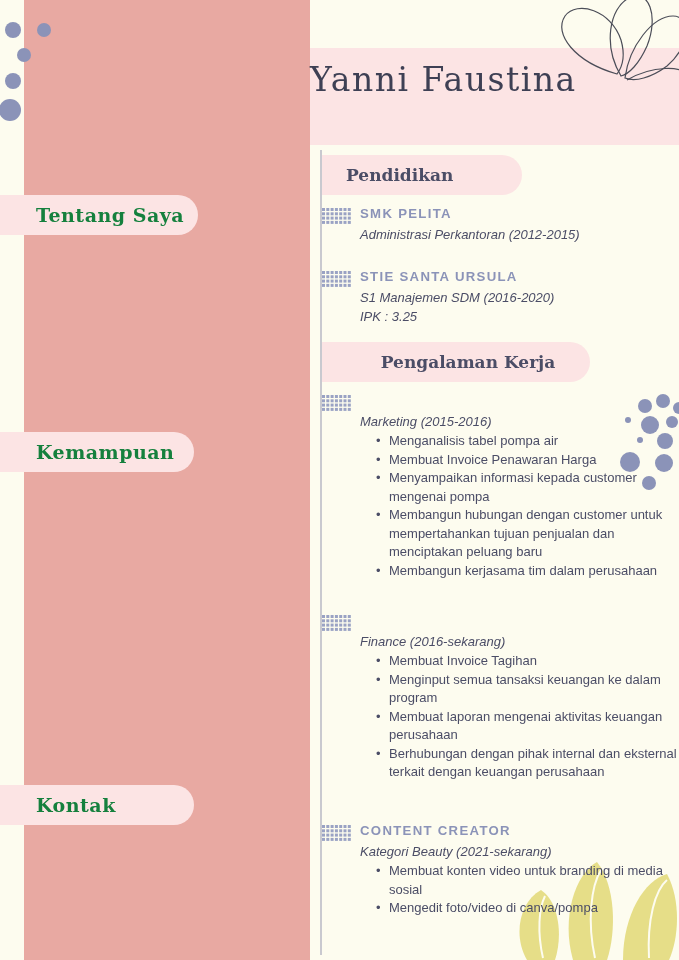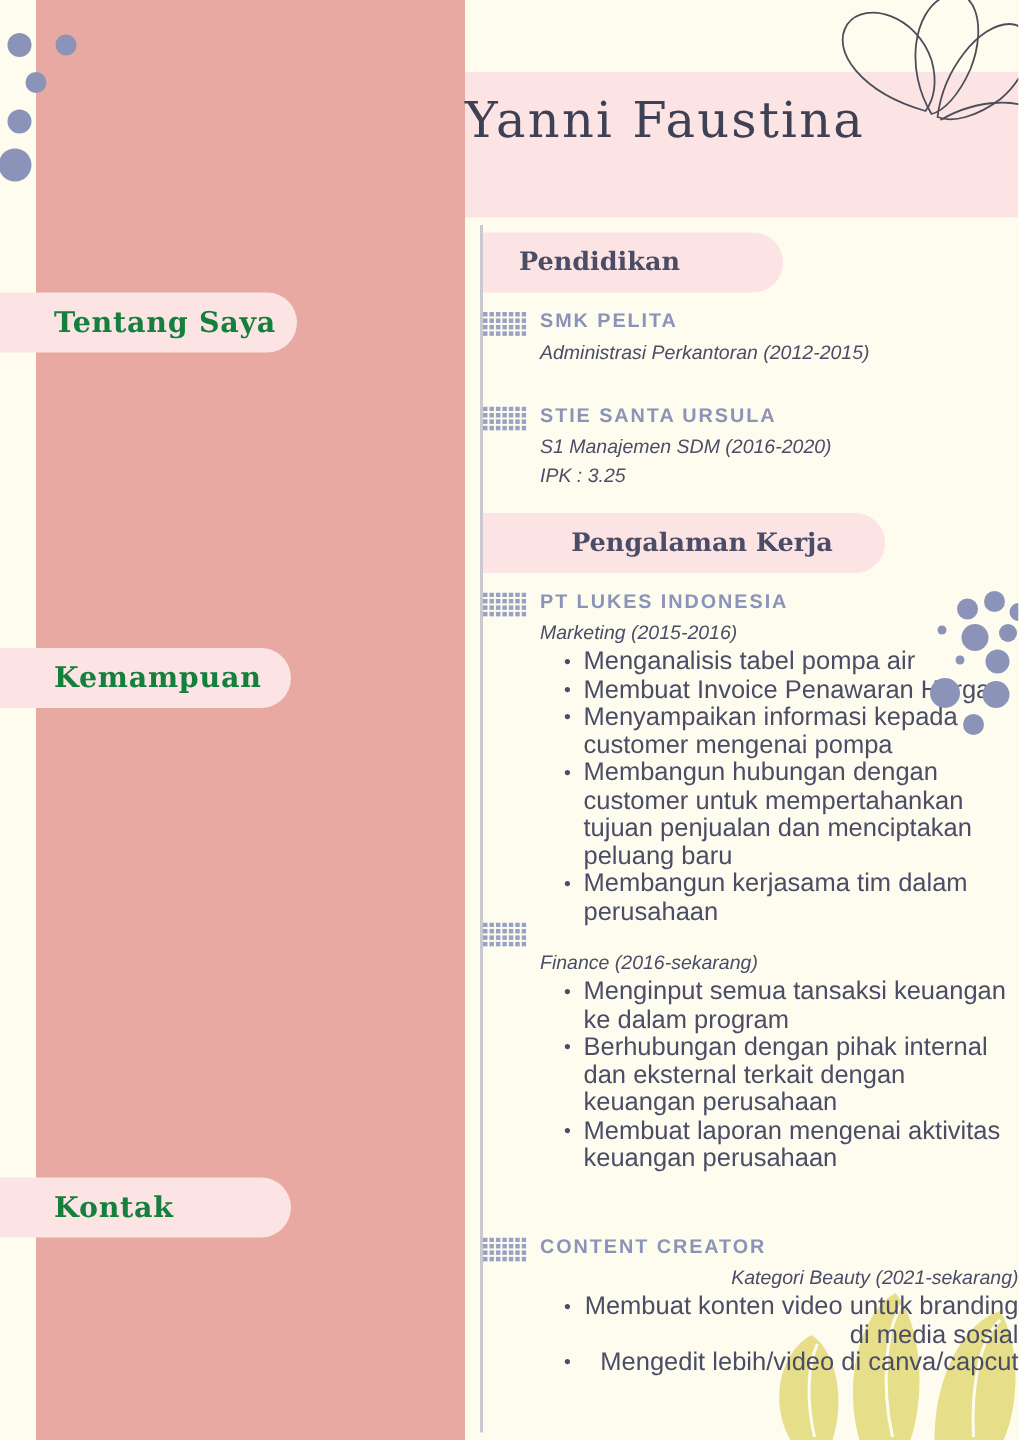--- a/index.html
+++ b/index.html
@@ -91,21 +91,21 @@
   .entry { position:absolute; left:322px; width:357px; z-index:3; }
   .entry-head { display:flex; align-items:flex-start; }
   .grid-icon { width:29px; height:17px; flex:none; margin-top:3px; margin-right:9px; }
   .org {
     font-size:13.2px; font-weight:bold; color:#8b93b8;
     letter-spacing:1.3px; line-height:17px; text-transform:uppercase;
   }
   .role { margin-left:38px; font-style:italic; font-size:13px; color:#4b4d66; line-height:19px; }
   .bullets { margin-left:54px; margin-top:1px; list-style:none; }
   .bullets li {
-    position:relative; font-size:17px; color:#4b4d66; line-height:18.5px;
+    position:relative; font-size:13px; color:#4b4d66; line-height:18.5px;
     padding-left:13px; margin-bottom:0;
   }
   .bullets li::before {
     content:"•"; position:absolute; left:0; top:0; color:#4b4d66; font-size:13px;
   }
 </style>
 </head>
 <body>
 
 <div class="page">
@@ -442,21 +442,20 @@
               <rect x="25.799999999999997" y="8.6" width="3" height="3"></rect>
               <rect x="0" y="12.899999999999999" width="3" height="3"></rect>
               <rect x="4.3" y="12.899999999999999" width="3" height="3"></rect>
               <rect x="8.6" y="12.899999999999999" width="3" height="3"></rect>
               <rect x="12.899999999999999" y="12.899999999999999" width="3" height="3"></rect>
               <rect x="17.2" y="12.899999999999999" width="3" height="3"></rect>
               <rect x="21.5" y="12.899999999999999" width="3" height="3"></rect>
               <rect x="25.799999999999997" y="12.899999999999999" width="3" height="3"></rect>
             </g>
           </svg>
-          <div class="org">PT LUKES INDONESIA</div>
         </div>
         <div class="role">Marketing (2015-2016)</div>
         <ul class="bullets">
           <li>Menganalisis tabel pompa air</li>
           <li>Membuat Invoice Penawaran Harga</li>
           <li>Menyampaikan informasi kepada customer mengenai pompa</li>
           <li>Membangun hubungan dengan customer untuk mempertahankan tujuan penjualan dan menciptakan peluang baru</li>
           <li>Membangun kerjasama tim dalam perusahaan</li>
         </ul>
       </div>
@@ -490,26 +489,27 @@
               <rect x="8.6" y="12.899999999999999" width="3" height="3"></rect>
               <rect x="12.899999999999999" y="12.899999999999999" width="3" height="3"></rect>
               <rect x="17.2" y="12.899999999999999" width="3" height="3"></rect>
               <rect x="21.5" y="12.899999999999999" width="3" height="3"></rect>
               <rect x="25.799999999999997" y="12.899999999999999" width="3" height="3"></rect>
             </g>
           </svg>
         </div>
         <div class="role">Finance (2016-sekarang)</div>
         <ul class="bullets">
+          <li>Membuat Invoice Tagihan</li>
           <li>Menginput semua tansaksi keuangan ke dalam program</li>
+          <li>Membuat laporan mengenai aktivitas keuangan perusahaan</li>
           <li>Berhubungan dengan pihak internal dan eksternal terkait dengan keuangan perusahaan</li>
-          <li>Membuat laporan mengenai aktivitas keuangan perusahaan</li>
         </ul>
       </div>
-      <div class="entry" style="top: 822px; text-align: right;">
+      <div class="entry" style="top: 822px;">
         <div class="entry-head">
           <svg class="grid-icon" viewBox="0 0 29 17">
             <g fill="#9aa2c4">
               <rect x="0" y="0" width="3" height="3"></rect>
               <rect x="4.3" y="0" width="3" height="3"></rect>
               <rect x="8.6" y="0" width="3" height="3"></rect>
               <rect x="12.899999999999999" y="0" width="3" height="3"></rect>
               <rect x="17.2" y="0" width="3" height="3"></rect>
               <rect x="21.5" y="0" width="3" height="3"></rect>
               <rect x="25.799999999999997" y="0" width="3" height="3"></rect>
@@ -534,21 +534,21 @@
               <rect x="17.2" y="12.899999999999999" width="3" height="3"></rect>
               <rect x="21.5" y="12.899999999999999" width="3" height="3"></rect>
               <rect x="25.799999999999997" y="12.899999999999999" width="3" height="3"></rect>
             </g>
           </svg>
           <div class="org">CONTENT CREATOR</div>
         </div>
         <div class="role">Kategori Beauty (2021-sekarang)</div>
         <ul class="bullets">
           <li>Membuat konten video untuk branding di media sosial</li>
-          <li>Mengedit lebih/video di canva/capcut</li>
+          <li>Mengedit foto/video di canva/pompa</li>
         </ul>
       </div>
     </div>
 
   <svg class="deco-leaf-br" viewBox="0 0 160 120">
     <g fill="#e6de88">
       <path d="M8 120 C -6 96, 0 62, 22 50 C 40 62, 44 96, 36 120 Z"></path>
       <path d="M54 120 C 42 78, 56 34, 78 22 C 96 44, 98 90, 88 120 Z"></path>
       <path d="M104 120 C 104 74, 126 40, 148 34 C 162 60, 160 98, 150 120 Z"></path>
     </g>

